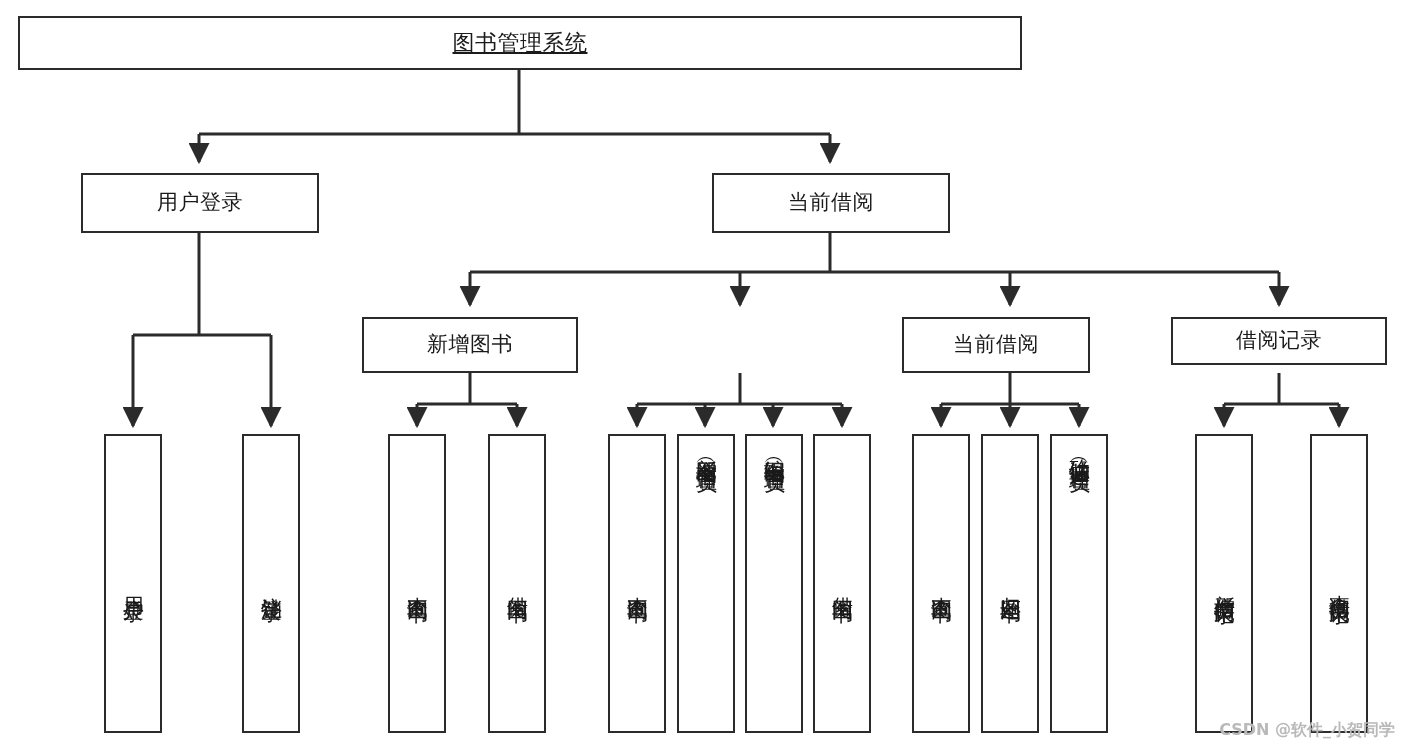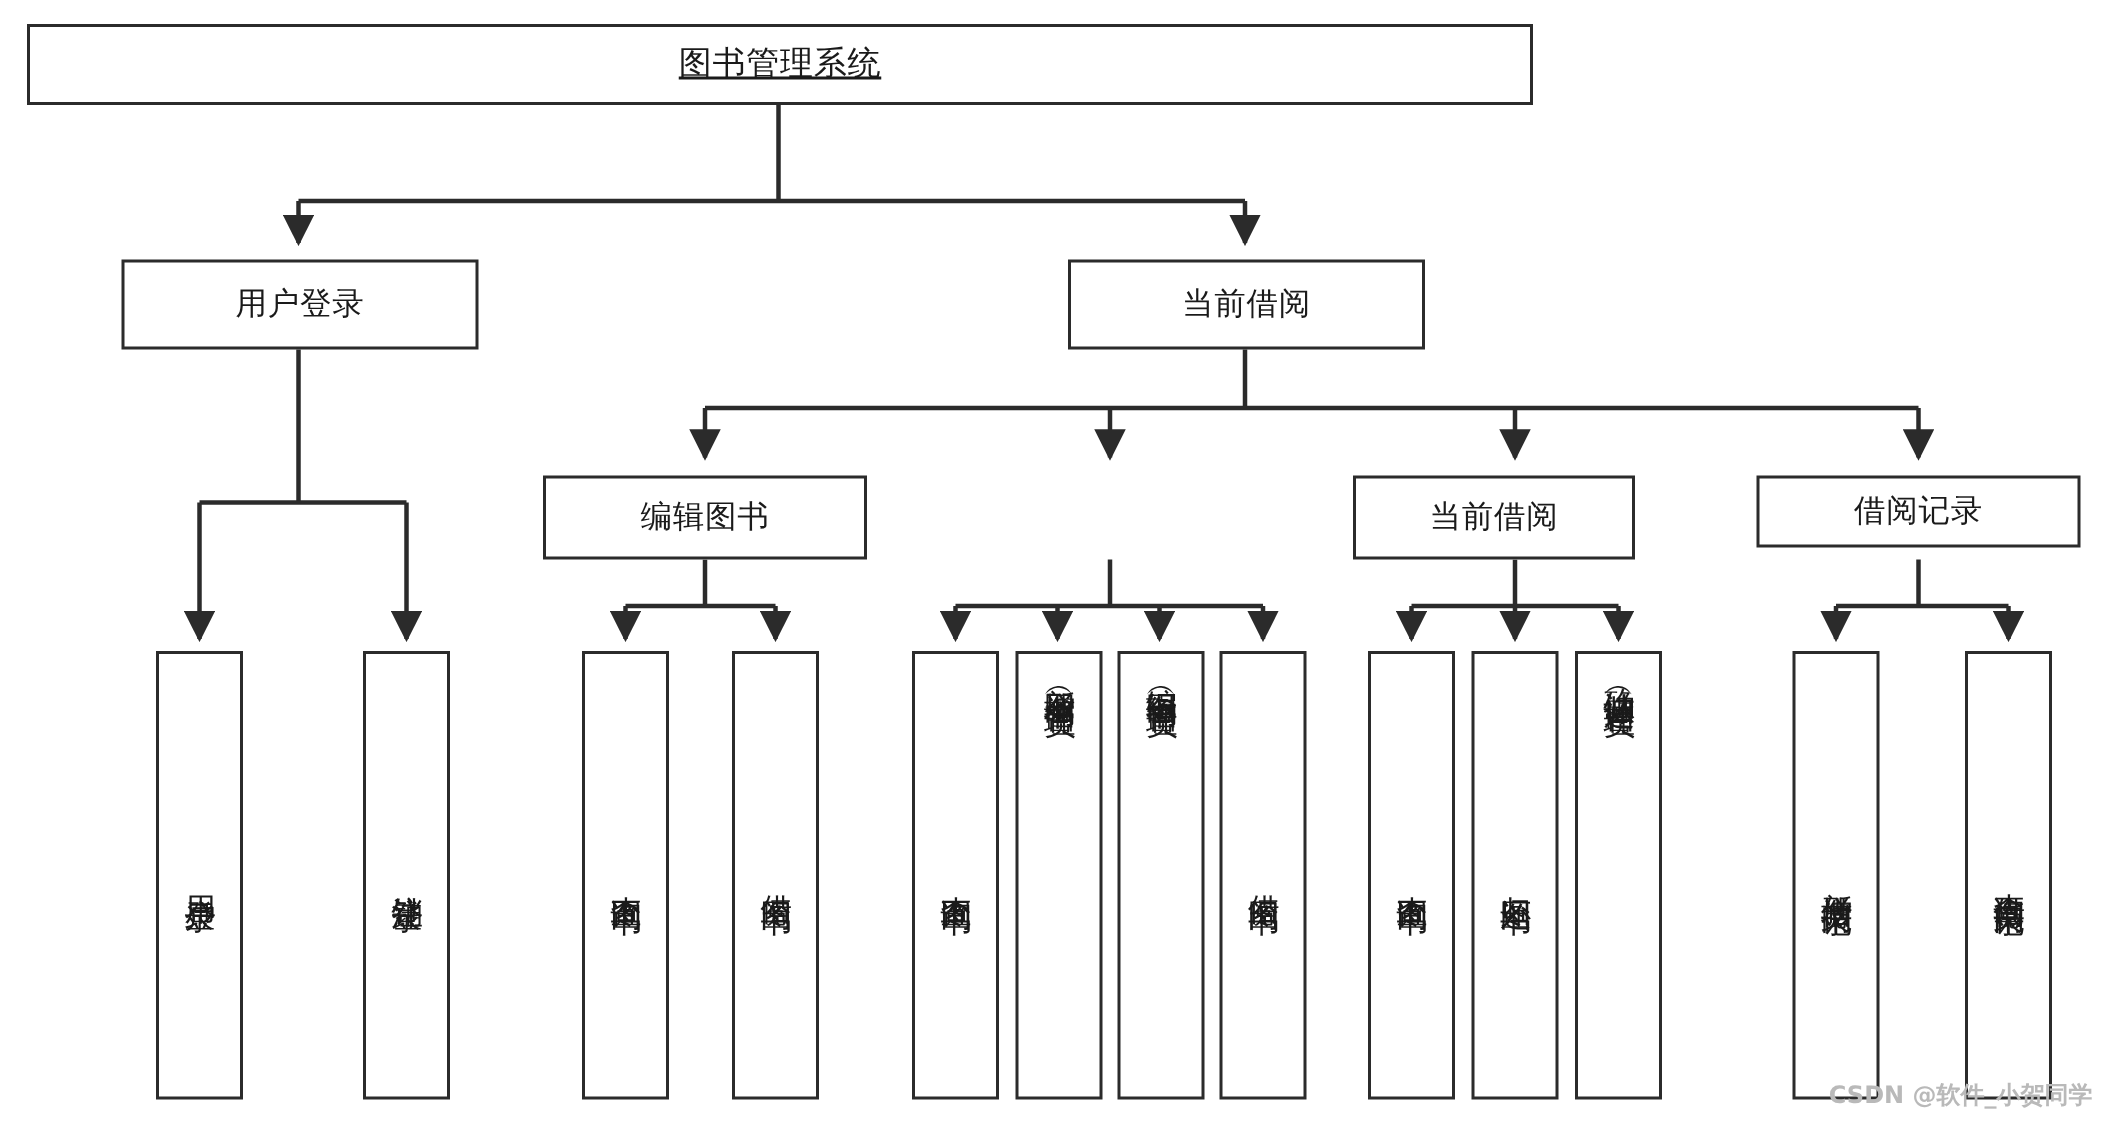--- a/index.html
+++ b/index.html
@@ -128,21 +128,21 @@
 
   <div class="node horiz" style="left:81px;top:173px;width:238px;height:60px;">
     <span class="label">用户登录</span>
   </div>
 
   <div class="node horiz" style="left:712px;top:173px;width:238px;height:60px;">
     <span class="label">当前借阅</span>
   </div>
 
   <div class="node horiz" style="left:362px;top:317px;width:216px;height:56px;">
-    <span class="label">编辑图书</span>
+    <span class="label">新增图书</span>
   </div>
 
 
   <div class="node horiz" style="left:902px;top:317px;width:188px;height:56px;">
     <span class="label">当前借阅</span>
   </div>
 
   <div class="node horiz" style="left:1171px;top:317px;width:216px;height:48px;">
     <span class="label">借阅记录</span>
   </div>

